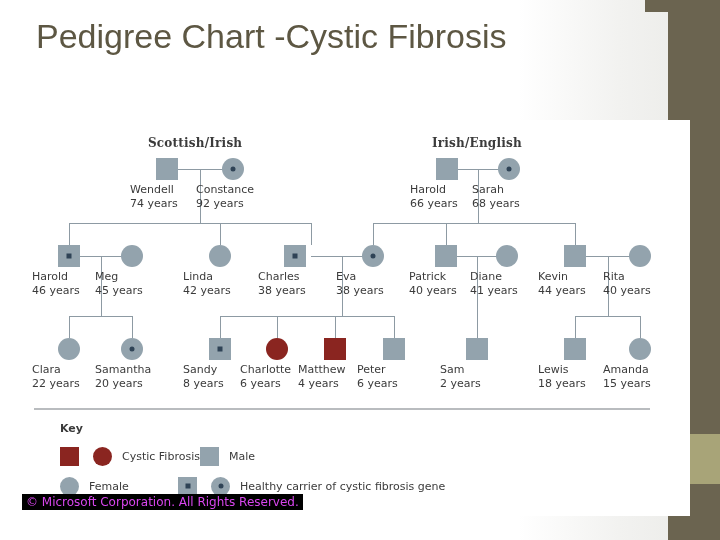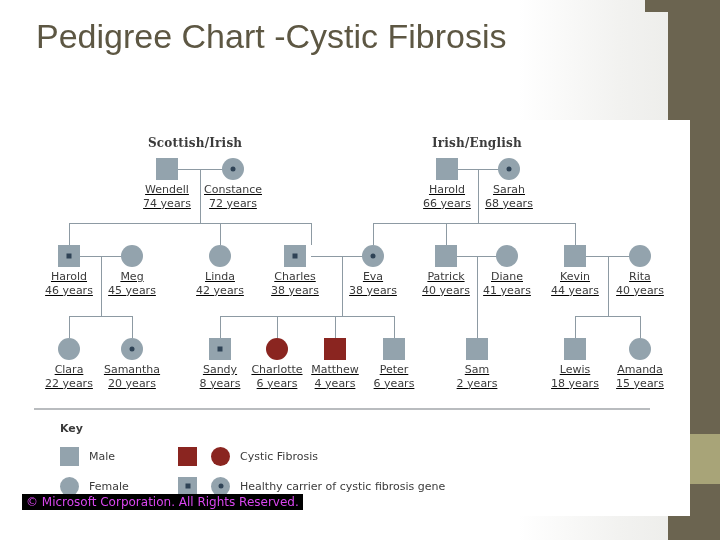--- a/index.html
+++ b/index.html
@@ -35,21 +35,21 @@
     background:#ffffff;
   }
 
   
   #pedigree{position:absolute;left:0;top:0;width:690px;height:282px;}
 
   .ln{position:absolute;background:#8d9aa3;}
   .lnh{height:1px;}
   .lnv{width:1px;}
 
-  .node{position:absolute;text-align:center;width:74px;text-decoration:underline;}
+  .node{position:absolute;text-align:left;width:74px;}
   .sym{margin:0 auto;position:relative;}
   .sq{width:22px;height:22px;background:#93a3ad;}
   .ci{width:22px;height:22px;background:#93a3ad;border-radius:50%;}
   .sq.aff{background:#8a2520;}
   .ci.aff{background:#8a2520;}
   .carrier-sq::after{content:"";position:absolute;left:50%;top:50%;
       transform:translate(-50%,-50%);width:5px;height:5px;background:#2f4356;}
   .carrier-ci::after{content:"";position:absolute;left:50%;top:50%;
       transform:translate(-50%,-50%);width:5px;height:5px;background:#2f4356;
       border-radius:50%;}
@@ -132,21 +132,21 @@
         <div class="ln lnv" style="left: 575px; top: 196px; height: 22px;"></div>
         <div class="ln lnv" style="left: 640px; top: 196px; height: 22px;"></div>
         <div class="node" style="left: 130px; top: 38px;">
           <div class="sym sq"></div>
           <div class="nm">Wendell</div>
           <div class="ag">74 years</div>
         </div>
         <div class="node" style="left: 196px; top: 38px;">
           <div class="sym ci carrier-ci"></div>
           <div class="nm">Constance</div>
-          <div class="ag">72 years</div>
+          <div class="ag">92 years</div>
         </div>
         <div class="node" style="left: 410px; top: 38px;">
           <div class="sym sq"></div>
           <div class="nm">Harold</div>
           <div class="ag">66 years</div>
         </div>
         <div class="node" style="left: 472px; top: 38px;">
           <div class="sym ci carrier-ci"></div>
           <div class="nm">Sarah</div>
           <div class="ag">68 years</div>
@@ -242,29 +242,29 @@
           <div class="ag">15 years</div>
         </div>
       </div>
 
     <div id="divider"></div>
 
     <div id="key">
       <div id="key-title">Key</div>
 
       <div class="keyrow">
-        <div class="keycell" style="width:118px;">
-          <div class="keyswatch"></div>
-          <div class="keylabel">Male</div>
-        </div>
         <div class="keycell">
           <div class="keyswatch red"></div>
           <div class="keyswatch red round" style="margin-left:14px;"></div>
           <div class="keylabel">Cystic Fibrosis</div>
         </div>
+        <div class="keycell" style="width:118px;">
+          <div class="keyswatch"></div>
+          <div class="keylabel">Male</div>
+        </div>
       </div>
 
       <div class="keyrow">
         <div class="keycell" style="width:118px;">
           <div class="keyswatch round"></div>
           <div class="keylabel">Female</div>
         </div>
         <div class="keycell">
           <div class="keyswatch carrier-sq"></div>
           <div class="keyswatch round carrier-ci" style="margin-left:14px;"></div>

